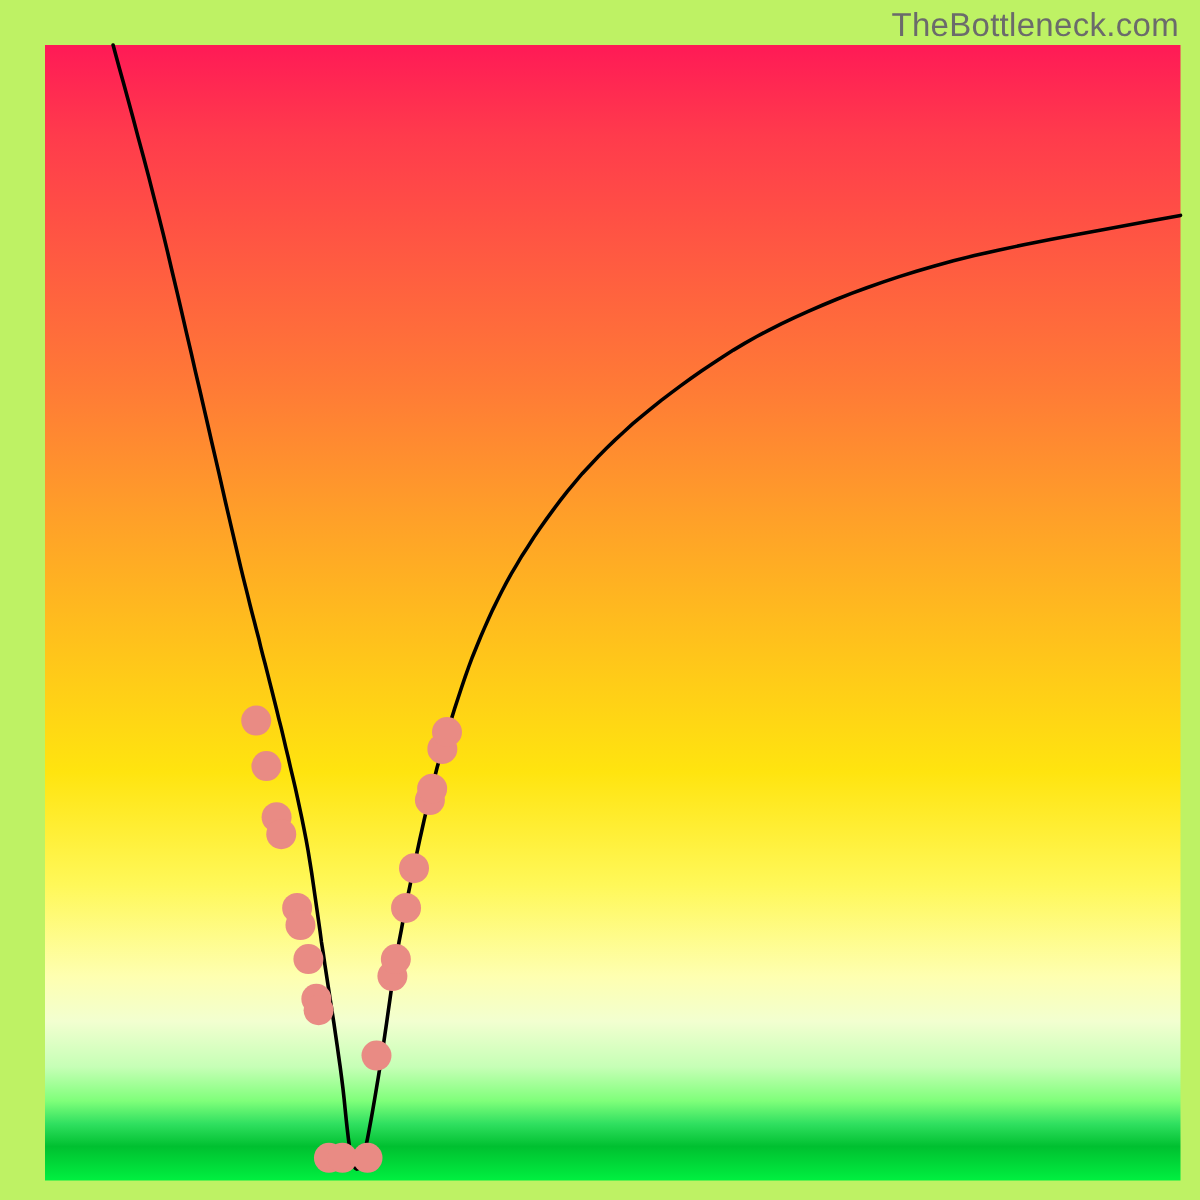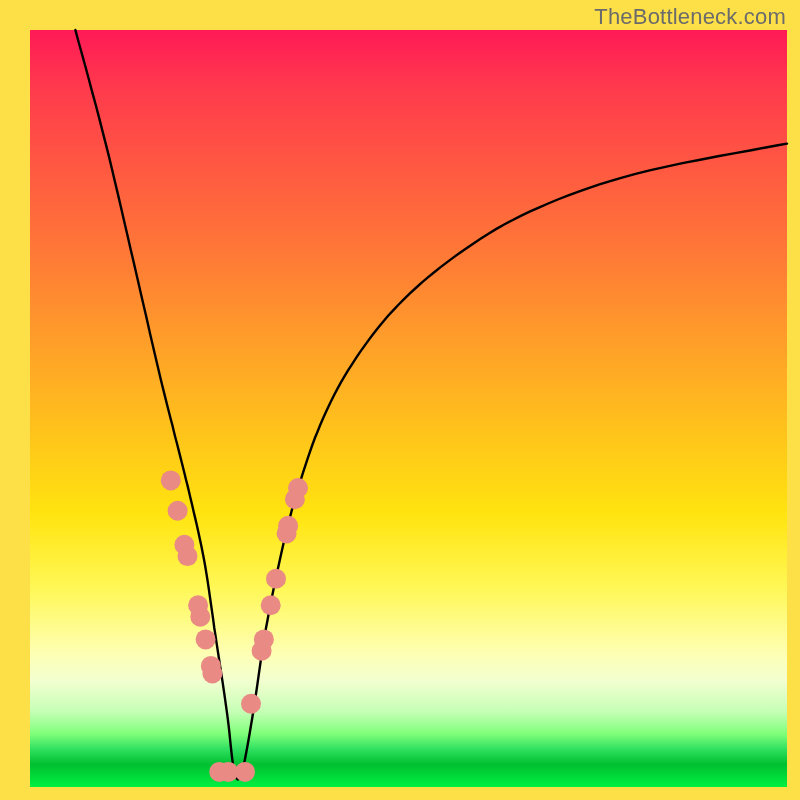--- a/index.html
+++ b/index.html
@@ -10,21 +10,21 @@
     overflow: hidden;
     background: #000;
     font-family: Arial, Helvetica, sans-serif;
   }
   .frame {
     position: absolute;
     left: 0;
     top: 0;
     width: 800px;
     height: 800px;
-    background: #fde047;
+    background: #bef264;
   }
   .plot-area {
     position: absolute;
     left: 30px;
     top: 30px;
     width: 757px;
     height: 757px;
     
     background: linear-gradient(
       to bottom,

